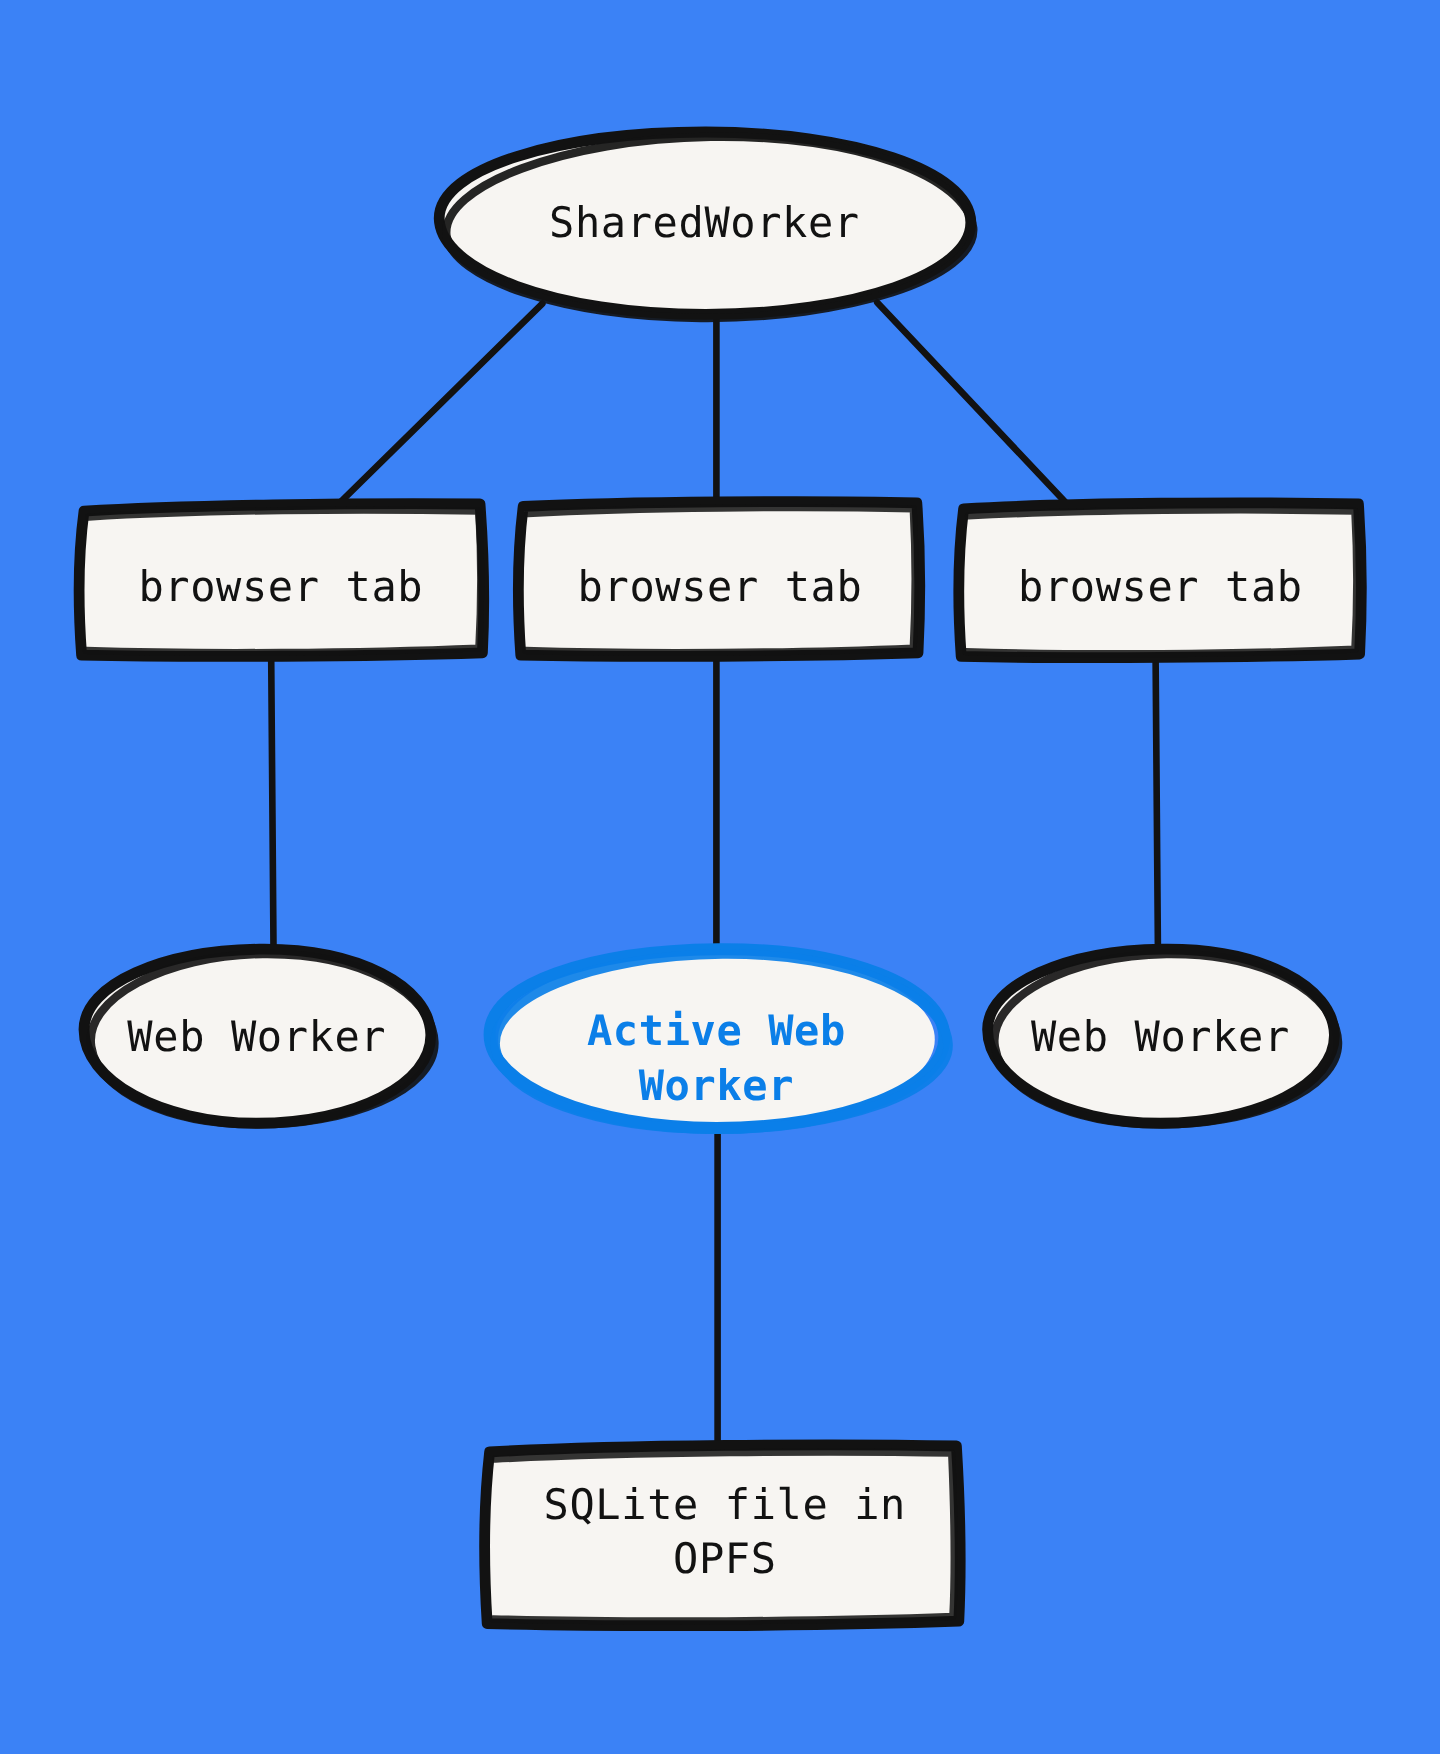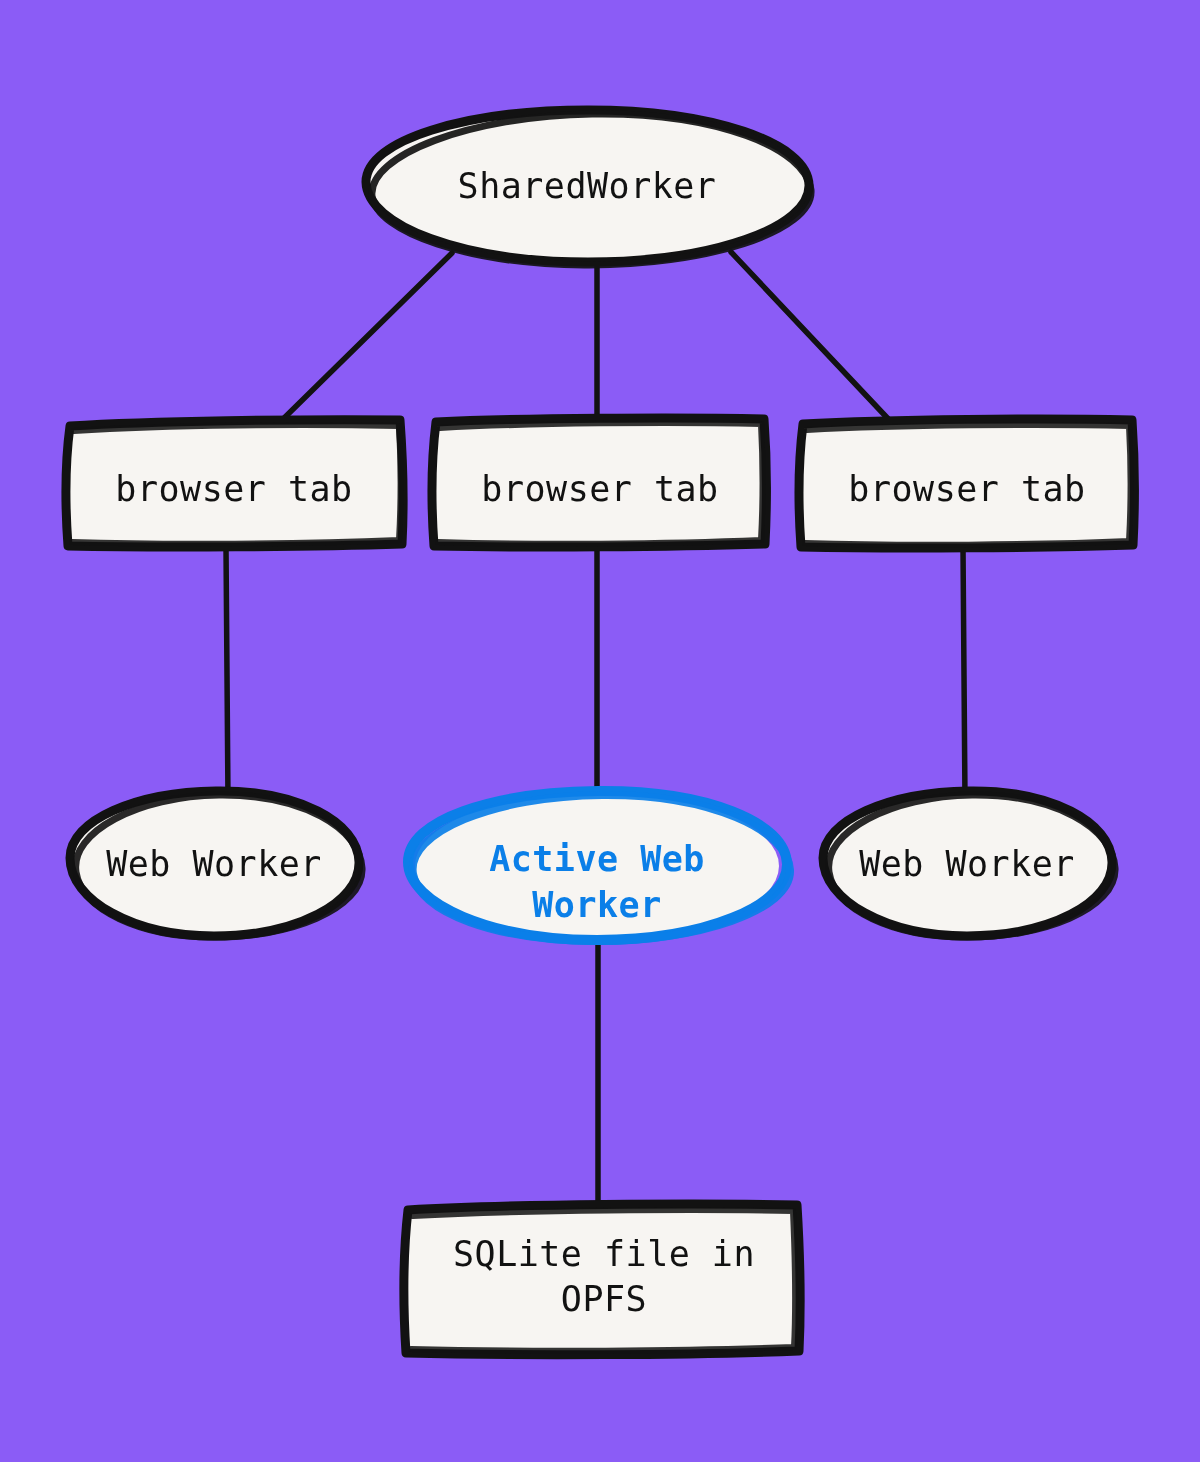--- a/index.html
+++ b/index.html
@@ -4,21 +4,21 @@
 <style>
   html, body {
     margin: 0;
     padding: 0;
     background: #F7F5F2;
   }
   #stage {
     position: relative;
     width: 1200px;
     height: 1462px;
-    background: #8b5cf6;
+    background: #3b82f6;
     overflow: hidden;
     font-family: "DejaVu Sans Mono", "Liberation Mono", monospace;
   }
   #diagram-svg {
     position: absolute;
     inset: 0;
     width: 1200px;
     height: 1462px;
     display: block;
   }

